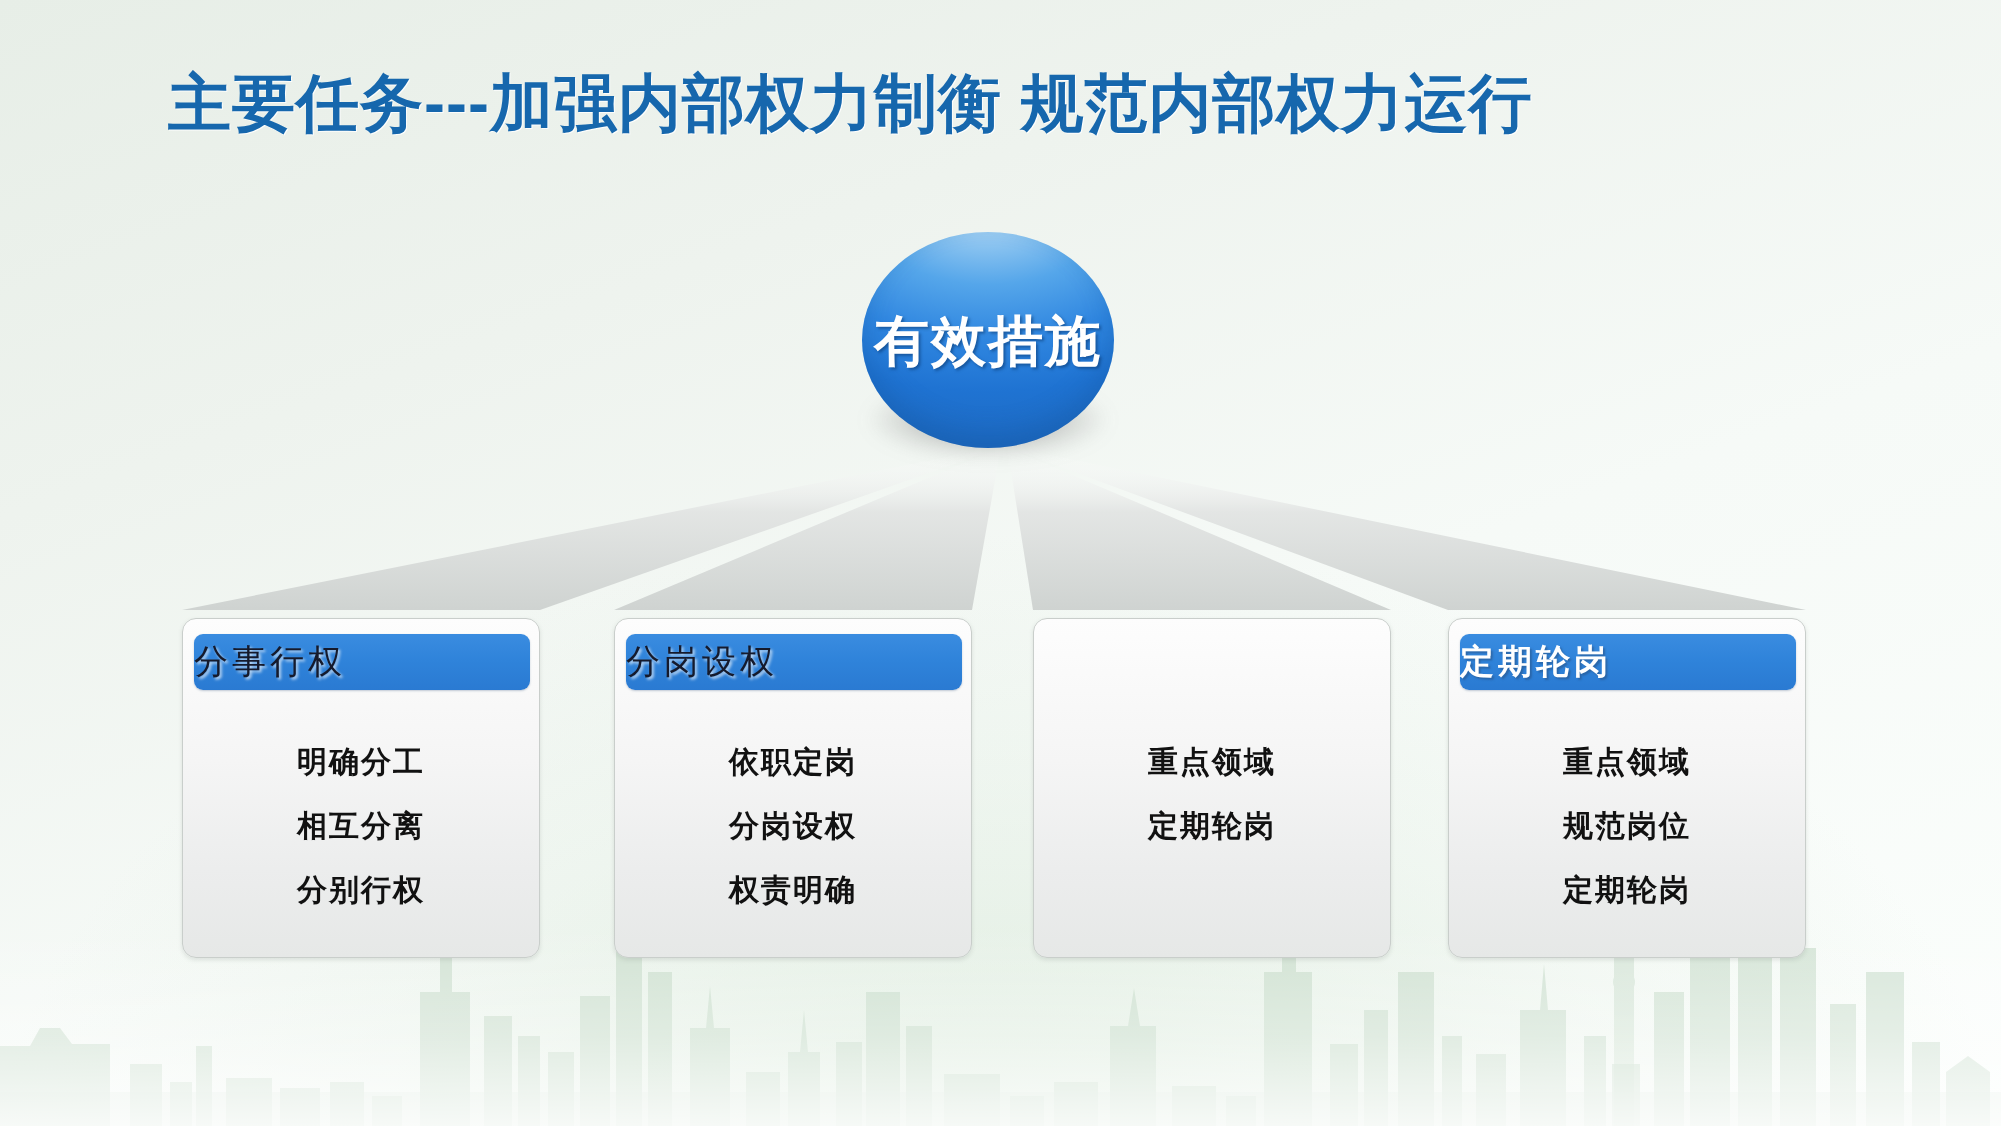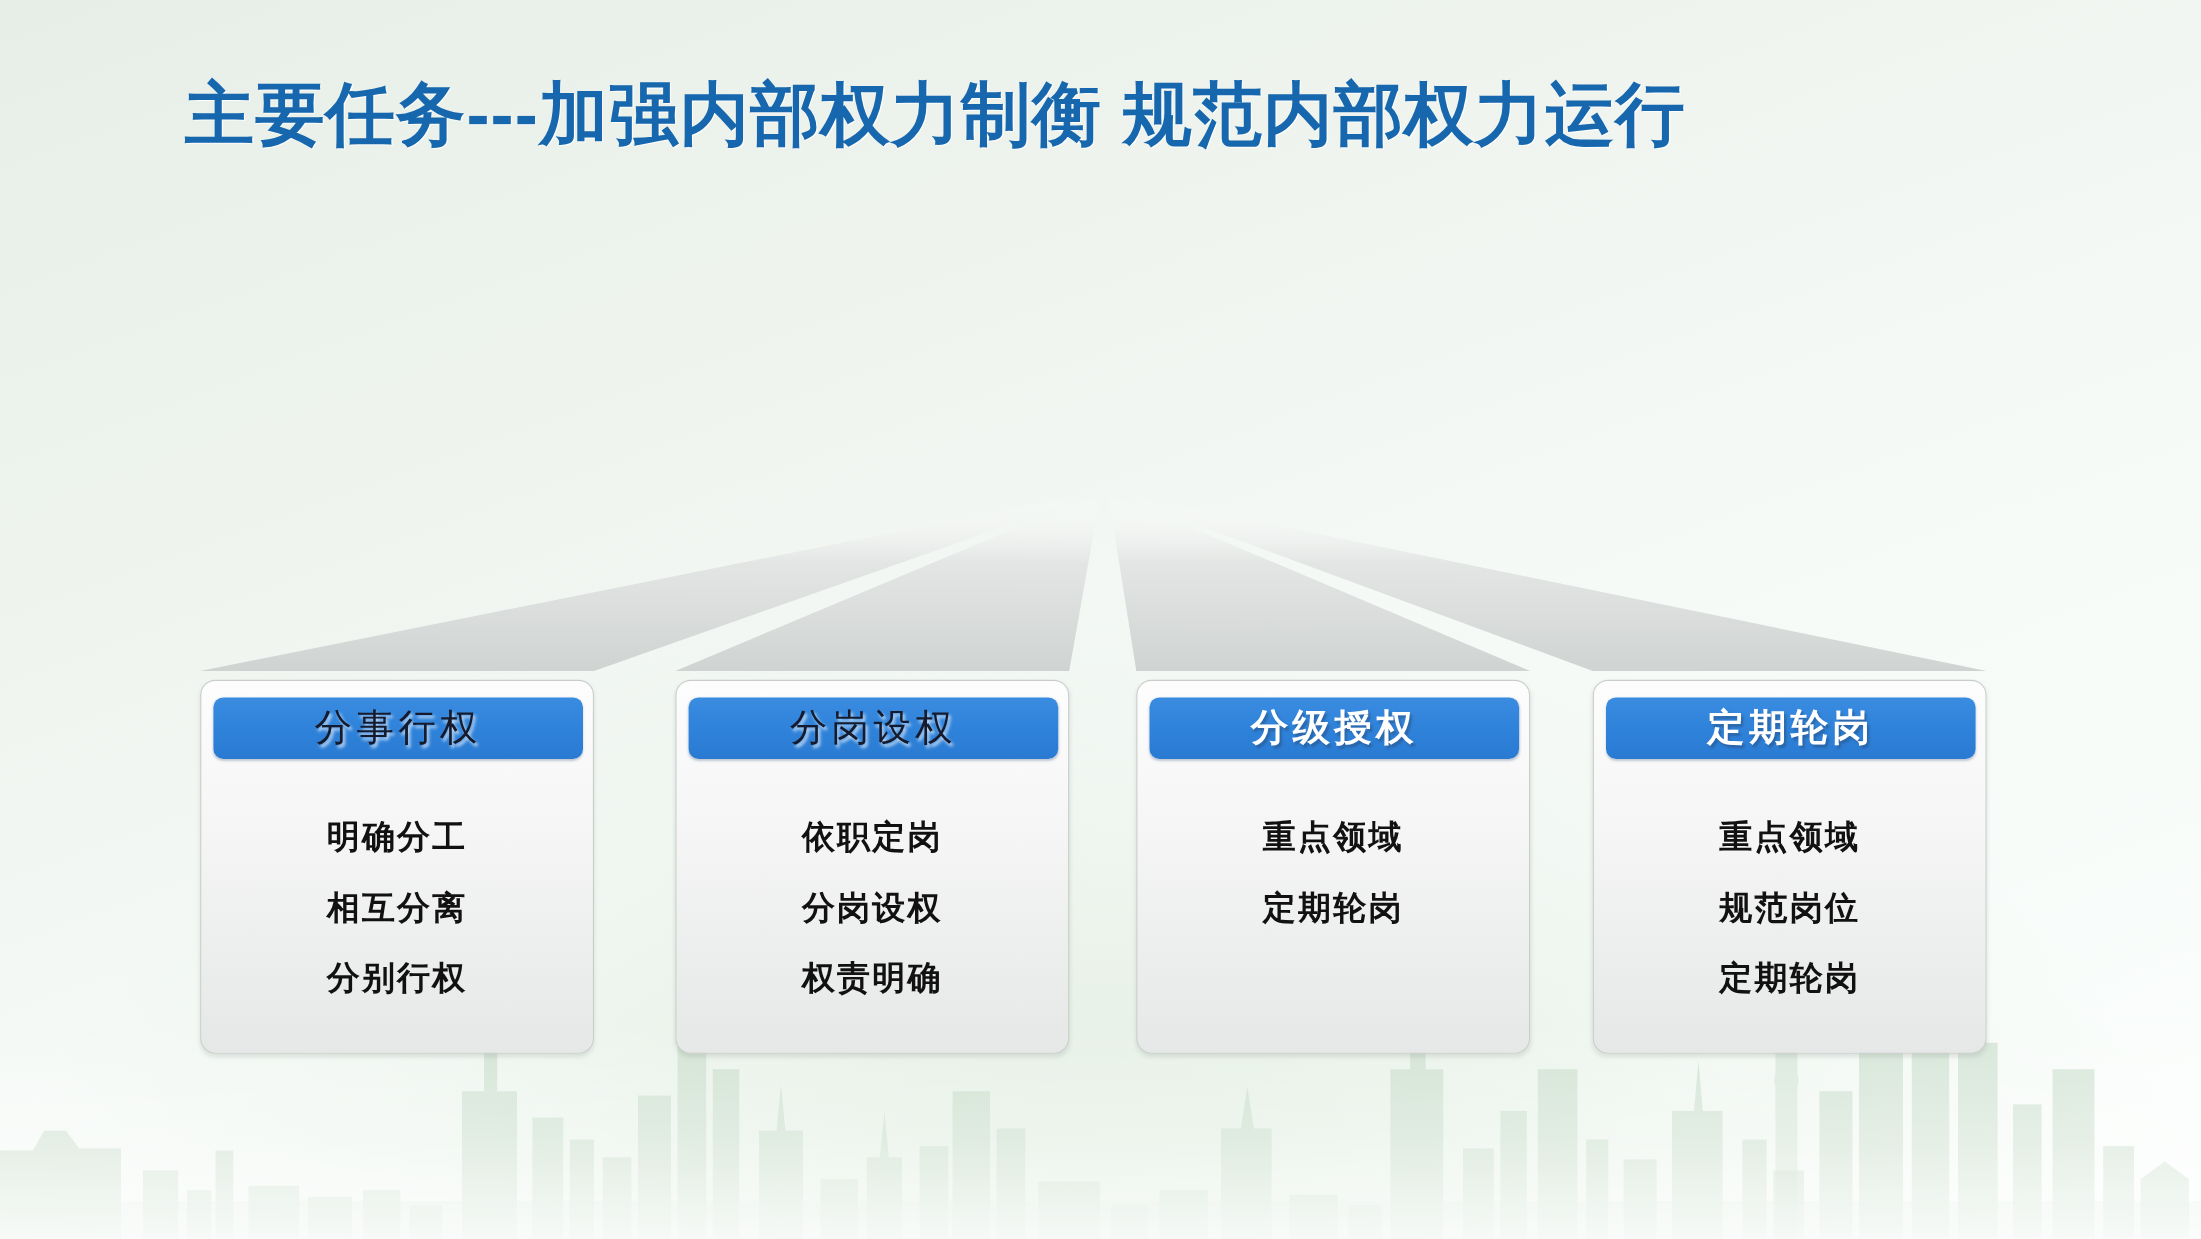--- a/index.html
+++ b/index.html
@@ -123,21 +123,20 @@
   .card-header {
     position: absolute;
     left: 11px;
     top: 15px;
     width: 336px;
     height: 56px;
     border-radius: 9px;
     background: linear-gradient(to bottom, #3a8ce0 0%, #2f83da 48%, #2a7ad2 100%);
     display: flex;
     align-items: center;
-    justify-content: center;
     box-shadow: 0 1px 2px rgba(60,90,130,0.30);
   }
   .card-header-text {
     font-size: 34px;
     letter-spacing: 4px;
     white-space: nowrap;
   }
   
   .hdr-serif {
     font-family: "Liberation Serif", "DejaVu Serif", serif;
@@ -253,20 +252,26 @@
       <path d="M972,22 L182,180 L540,180 L988,22 Z" fill="url(#wedgeGrad)"></path>
 
       <path d="M990,22 L614,180 L972,180 L1000,22 Z" fill="url(#wedgeGrad)"></path>
 
       <path d="M1008,22 L1033,180 L1391,180 L1018,22 Z" fill="url(#wedgeGrad)"></path>
 
       <path d="M1020,22 L1448,180 L1806,180 L1036,22 Z" fill="url(#wedgeGrad)"></path>
     </svg>
   </div>
 
+  <div class="sphere-wrap">
+    <div class="sphere-shadow"></div>
+    <div class="sphere">
+      <span class="sphere-label">有效措施</span>
+    </div>
+  </div>
 
   <div class="card card-1">
     <div class="card-header">
       <span class="card-header-text hdr-serif">分事行权</span>
     </div>
     <div class="card-body">
       <div class="card-item">明确分工</div>
       <div class="card-item">相互分离</div>
       <div class="card-item">分别行权</div>
     </div>
@@ -277,23 +282,20 @@
       <span class="card-header-text hdr-serif">分岗设权</span>
     </div>
     <div class="card-body">
       <div class="card-item">依职定岗</div>
       <div class="card-item">分岗设权</div>
       <div class="card-item">权责明确</div>
     </div>
   </div>
 
   <div class="card card-3">
-    <div class="card-header">
-      <span class="card-header-text hdr-white">分级授权</span>
-    </div>
     <div class="card-body">
       <div class="card-item">重点领域</div>
       <div class="card-item">定期轮岗</div>
     </div>
   </div>
 
   <div class="card card-4">
     <div class="card-header">
       <span class="card-header-text hdr-white">定期轮岗</span>
     </div>

